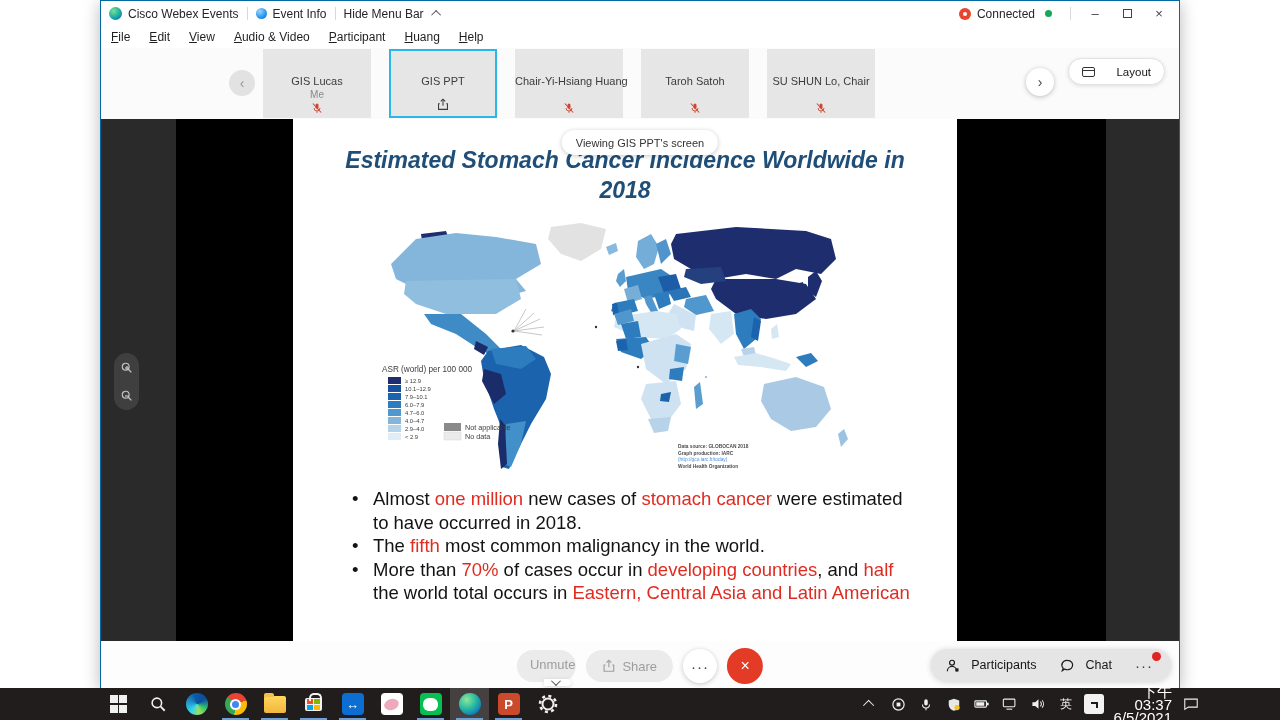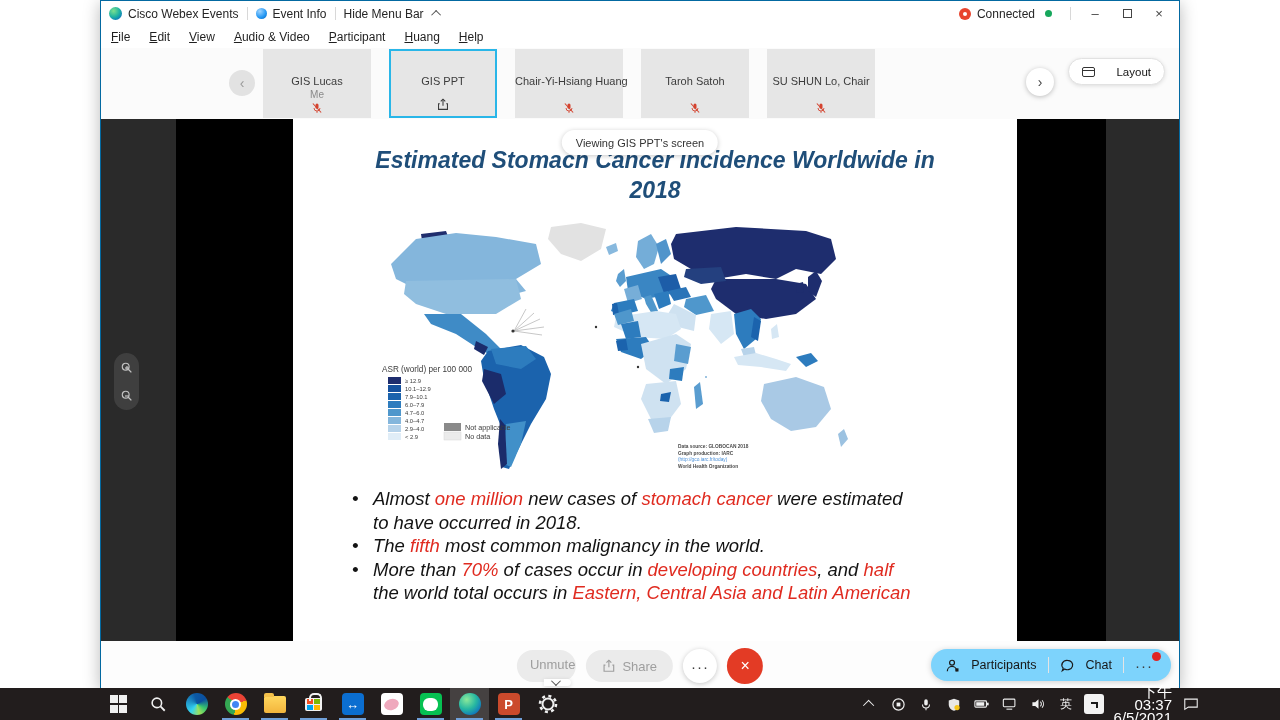--- a/index.html
+++ b/index.html
@@ -46,33 +46,33 @@
   .tile-active .tile-name { top:24px; }
   .layout-btn { position:absolute; right:14px; top:10px; height:27px; padding:0 13px; border-radius:14px;
       background:#fff; border:1px solid #e2e2e2; box-shadow:0 1px 4px rgba(0,0,0,.12);
       display:flex; align-items:center; gap:21px; font-size:11.5px; color:#141414; }
   .layout-glyph { width:13px; height:10px; border:1.2px solid #333; border-radius:2px; position:relative; }
   .layout-glyph::after { content:""; position:absolute; left:0; right:0; top:2px; height:1.2px; background:#333; }
 
   
   .stage { position:relative; height:522px; background:#2a2a2a; overflow:hidden; }
   .letterbox { position:absolute; left:75px; top:0; width:930px; height:522px; background:#000; }
-  .share-content { position:absolute; left:192px; top:0; width:724px; height:522px; background:#fff; }
+  .share-content { position:absolute; left:192px; top:0; width:664px; height:522px; background:#fff; }
   .zoom-pill { position:absolute; left:13px; top:234px; width:25px; height:57px; background:#3f3f3f;
       border-radius:13px; display:flex; flex-direction:column; align-items:center; justify-content:space-around; }
   .viewing-pill { position:absolute; left:50%; transform:translateX(-50%); top:11px; height:25px;
       padding:0 14px; background:#fff; border-radius:13px; box-shadow:0 1px 5px rgba(0,0,0,.22);
       display:flex; align-items:center; font-size:11px; color:#333; white-space:nowrap; z-index:5; }
 
   
   .slide-title { margin:26px auto 0; width:600px; text-align:center;
       font-style:italic; font-weight:bold; font-size:23px; line-height:30px; color:#1f4e79; }
   .map-wrap { position:absolute; left:83px; top:100px; width:500px; height:257px; }
   .bullets { position:absolute; left:56px; top:368px; width:564px; font-size:18.5px; line-height:23.5px; color:#131313; }
-  .bullet { position:relative; padding-left:24px;font-style:italic; }
+  .bullet { position:relative; padding-left:24px; }
   .bullet::before { content:"\2022"; position:absolute; left:3px; }
   .bullets .red { color:#e02b20; }
 
   
   .controlbar { position:relative; height:48px; background:#fdfdfd; }
   .center-controls { position:absolute; left:50%; top:7px; transform:translateX(-50%);
       display:flex; align-items:center; gap:10px; }
   .ctl-pill { height:32px; border-radius:16px; background:#ebebeb; color:#9e9e9e;
       display:flex; align-items:center; font-size:13px; gap:7px; }
   .unmute-pill { padding-left:13px;flex-direction:column; }
@@ -80,21 +80,21 @@
   .chevron-seg { width:27px; height:32px; margin-left:9px; background:#fff; border-radius:0 16px 16px 0;
       display:flex; align-items:center; justify-content:center; color:#555;
       box-shadow:0 1px 4px rgba(0,0,0,.15); }
   .chev-down { width:7px; height:7px; border-left:1.6px solid #555; border-bottom:1.6px solid #555;
       transform:rotate(-45deg) translateY(-2px); }
   .more-circle { width:34px; height:34px; border-radius:50%; background:#fff;
       box-shadow:0 1px 5px rgba(0,0,0,.22); display:flex; align-items:center; justify-content:center;
       color:#3c3c3c; font-size:15px; letter-spacing:1px; }
   .leave-circle { width:36px; height:36px; border-radius:50%; background:#e33b25; color:#fff;
       display:flex; align-items:center; justify-content:center; font-size:16px; }
-  .right-controls { position:absolute; right:8px; top:8px; height:32px; background:#7dd3fc; border-radius:16px;
+  .right-controls { position:absolute; right:8px; top:8px; height:32px; background:#e5e5e5; border-radius:16px;
       box-shadow:0 1px 6px rgba(0,0,0,.18); display:flex; align-items:center; padding:0 14px; gap:11px;
       font-size:12.5px; color:#171717; }
   .rc-sep { width:1px; height:16px; background:#e4e4e4; }
   .rc-more { position:relative; font-size:15px; letter-spacing:1px; color:#3c3c3c; padding-right:4px; }
   .rc-more::after { content:""; position:absolute; right:-4px; top:-5px; width:9px; height:9px; border-radius:50%; background:#e02424; }
 
   
   .taskbar { position:absolute; left:0; top:688px; width:1280px; height:32px; background:#221d1d; }
   .tb-apps { position:absolute; left:99px; top:0; display:flex; }
   .tb-slot { width:39px; height:32px; display:flex; align-items:center; justify-content:center; position:relative; }

